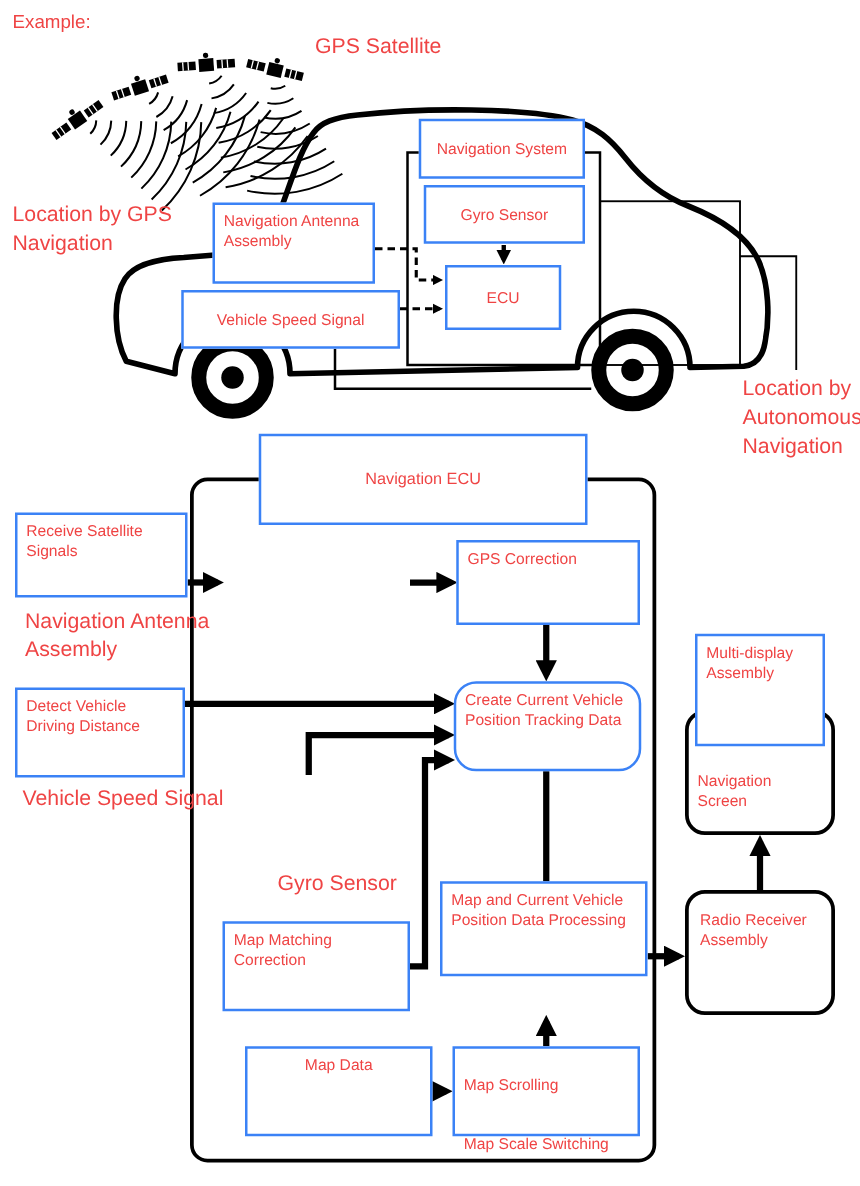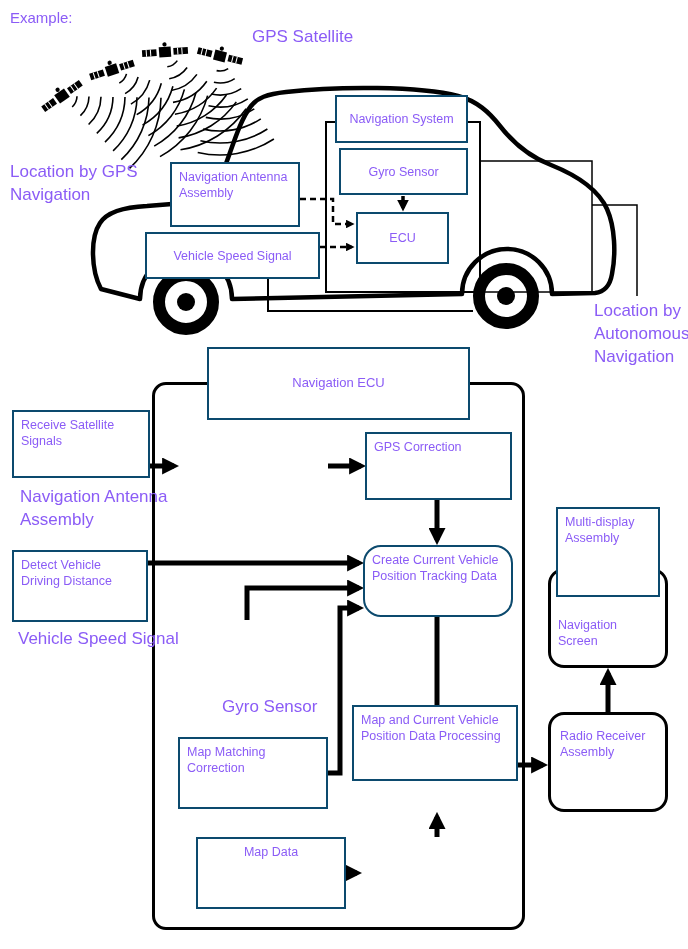--- a/index.html
+++ b/index.html
@@ -1,28 +1,28 @@
 <!DOCTYPE html>
 <html><head>
 <meta charset="utf-8">
 <style>
   html,body{margin:0;padding:0;background:#fff;}
   .canvas{position:relative;width:688px;height:949px;background:#fff;
-    font-family:"Liberation Sans",sans-serif;color:#8b5cf6;overflow:hidden;}
+    font-family:"Liberation Sans",sans-serif;color:#ef4444;overflow:hidden;}
   svg.layer{position:absolute;left:0;top:0;z-index:2;pointer-events:none;}
   .ln{stroke:#000;fill:none;}
   .w16{stroke-width:1.6;}
   .w15{stroke-width:1.5;}
   .w2{stroke-width:2;}
   .w35{stroke-width:3.5;}
   .w45{stroke-width:4.5;stroke-linejoin:round;stroke-linecap:round;}
   .w5{stroke-width:5;stroke-linejoin:miter;}
   .dash{stroke:#000;fill:none;stroke-width:2.5;stroke-dasharray:6 4;}
   .arr{marker-end:url(#ah);}
-  .box{position:absolute;box-sizing:border-box;border:2px solid #0c4a6e;background:#fff;
+  .box{position:absolute;box-sizing:border-box;border:2px solid #3b82f6;background:#fff;
     z-index:3;font-size:12.5px;line-height:1.28;padding:5px 7px;white-space:pre-line;}
   .cc{display:flex;align-items:center;justify-content:center;text-align:center;padding:2px;}
   .tc{text-align:center;margin-left:18px;}
   .lbl{position:absolute;z-index:3;font-size:17px;line-height:1.35;white-space:pre-line;}
   .example{font-size:15px;}
   .roundc{position:absolute;box-sizing:border-box;border:3px solid #000;border-radius:16px;
     background:#fff;z-index:1;}
   .bigcontainer{border-radius:14px;border-width:3.5px;background:transparent;}
   .rtext{font-size:12.5px;line-height:1.3;white-space:pre-line;}
   .mscroll span{display:block;}
@@ -169,20 +169,24 @@
   <div class="box" style="left:363px;top:545px;width:150px;height:72px;border-radius:18px;">Create Current Vehicle
 Position Tracking Data</div>
   <div class="lbl" style="left:222px;top:696px;">Gyro Sensor</div>
 
   <div class="box" style="left:178px;top:737px;width:150px;height:72px;">Map Matching
 Correction</div>
   <div class="box" style="left:352px;top:705px;width:166px;height:76px;">Map and Current Vehicle
 Position Data Processing</div>
   <div class="box tc" style="left:178px;top:837px;width:150px;height:72px;">Map Data</div>
 
+  <div class="box mscroll" style="left:362px;top:837px;width:150px;height:72px;">
+    <span>Map Scrolling</span>
+    <span class="second">Map Scale Switching</span>
+  </div>
 
   <div class="roundc" style="left:548px;top:568px;width:120px;height:100px;">
     <div class="rtext" style="padding:46px 6px 0 7px;">Navigation Screen</div>
   </div>
   <div class="box" style="left:556px;top:507px;width:104px;height:90px;">Multi-display
 Assembly</div>
 
   <div class="roundc" style="left:548px;top:712px;width:120px;height:100px;">
     <div class="rtext" style="padding:13px 6px 0 9px;">Radio Receiver
 Assembly</div>

